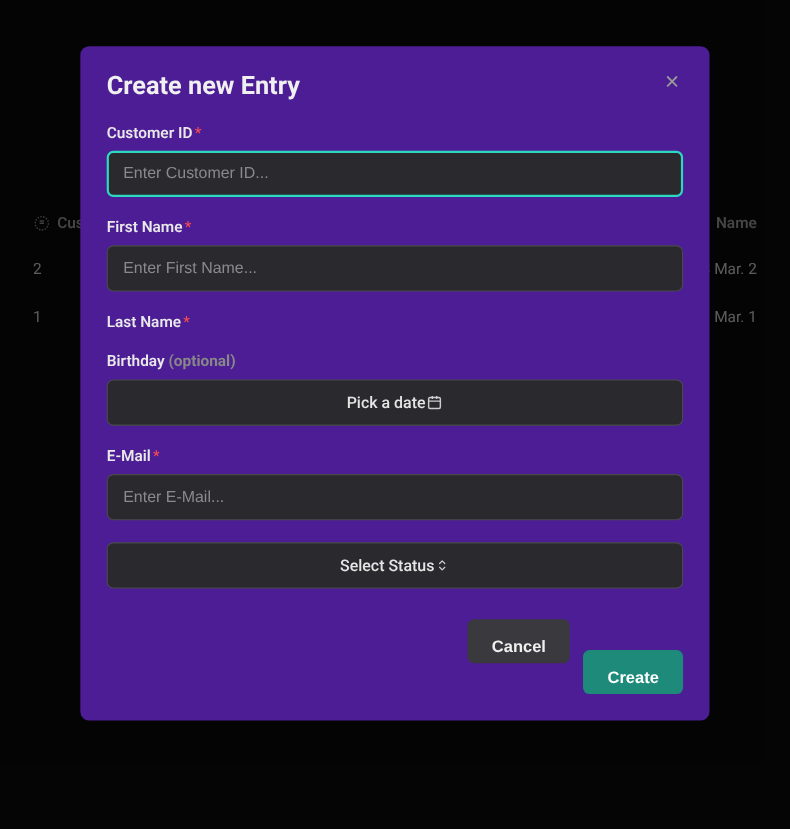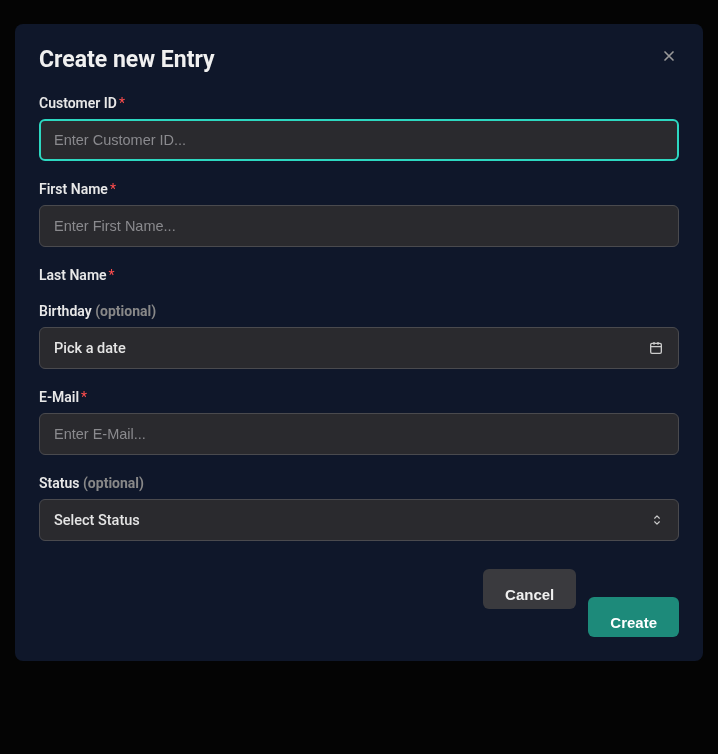--- a/index.html
+++ b/index.html
@@ -40,25 +40,25 @@
     
     .overlay {
       position: absolute;
       inset: 0;
       background: rgba(0,0,0,0.55);
     }
     
     
     .modal {
       position: absolute;
-      top: 24px;
+      top: 42px;
       left: 50%;
       transform: translateX(-50%);
-      width: 688px;
-      background: #0f172a;
+      width: 572px;
+      background: #4c1d95;
       border-radius: 8px;
       padding: 22px 24px 24px;
     }
     
     .modal-header {
       display: flex;
       justify-content: space-between;
       align-items: flex-start;
       margin-bottom: 22px;
     }
@@ -105,26 +105,26 @@
       border: 2px solid #2dd8c1;
       padding: 0 13px;
     }
     
     .picker {
       width: 100%;
       height: 42px;
       background: #2a2a2e;
       border: 1px solid #4a4a4e;
       border-radius: 6px;
-      padding: 0 14px;
+      padding: 0 2px;
       color: #e5e5e5;
       font-size: 14.5px;
       display: flex;
       align-items: center;
-      justify-content: space-between;
+      justify-content: center;
       cursor: pointer;
     }
     .picker-text { color: #e5e5e5; font-weight: 500; }
     
     .modal-footer {
       display: flex;
       justify-content: flex-end;
       gap: 12px;
       margin-top: 28px;
     }
@@ -225,23 +225,20 @@
   </div>
 
   <div class="field">
     <label class="field-label">
       <span>E-Mail</span><span class="required">*</span>
     </label>
     <input class="text-input" type="text" placeholder="Enter E-Mail..." style="">
   </div>
 
   <div class="field" style="margin-bottom:0;">
-    <label class="field-label">
-      <span>Status</span> <span class="optional">(optional)</span>
-    </label>
     <div class="picker">
       <span class="picker-text">Select Status</span>
       <svg class="icon" width="14" height="14" viewBox="0 0 24 24" fill="none" stroke="#ccc" stroke-width="2" stroke-linecap="round" stroke-linejoin="round">
         <path d="M8 9l4-4 4 4M8 15l4 4 4-4"></path>
       </svg>
     </div>
   </div>
 
   <div class="modal-footer">
     <button class="btn btn-cancel">Cancel</button>

